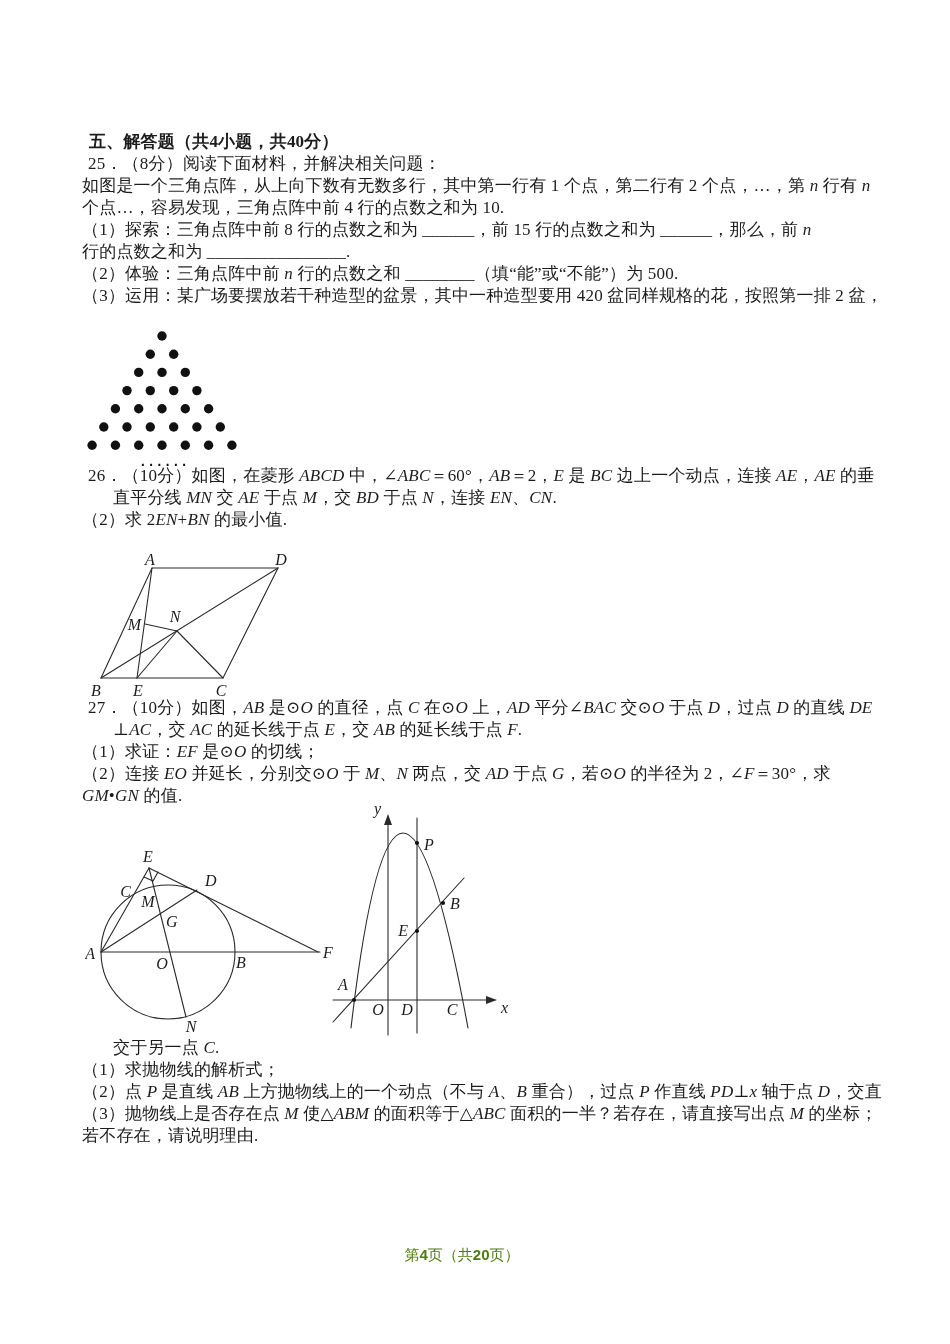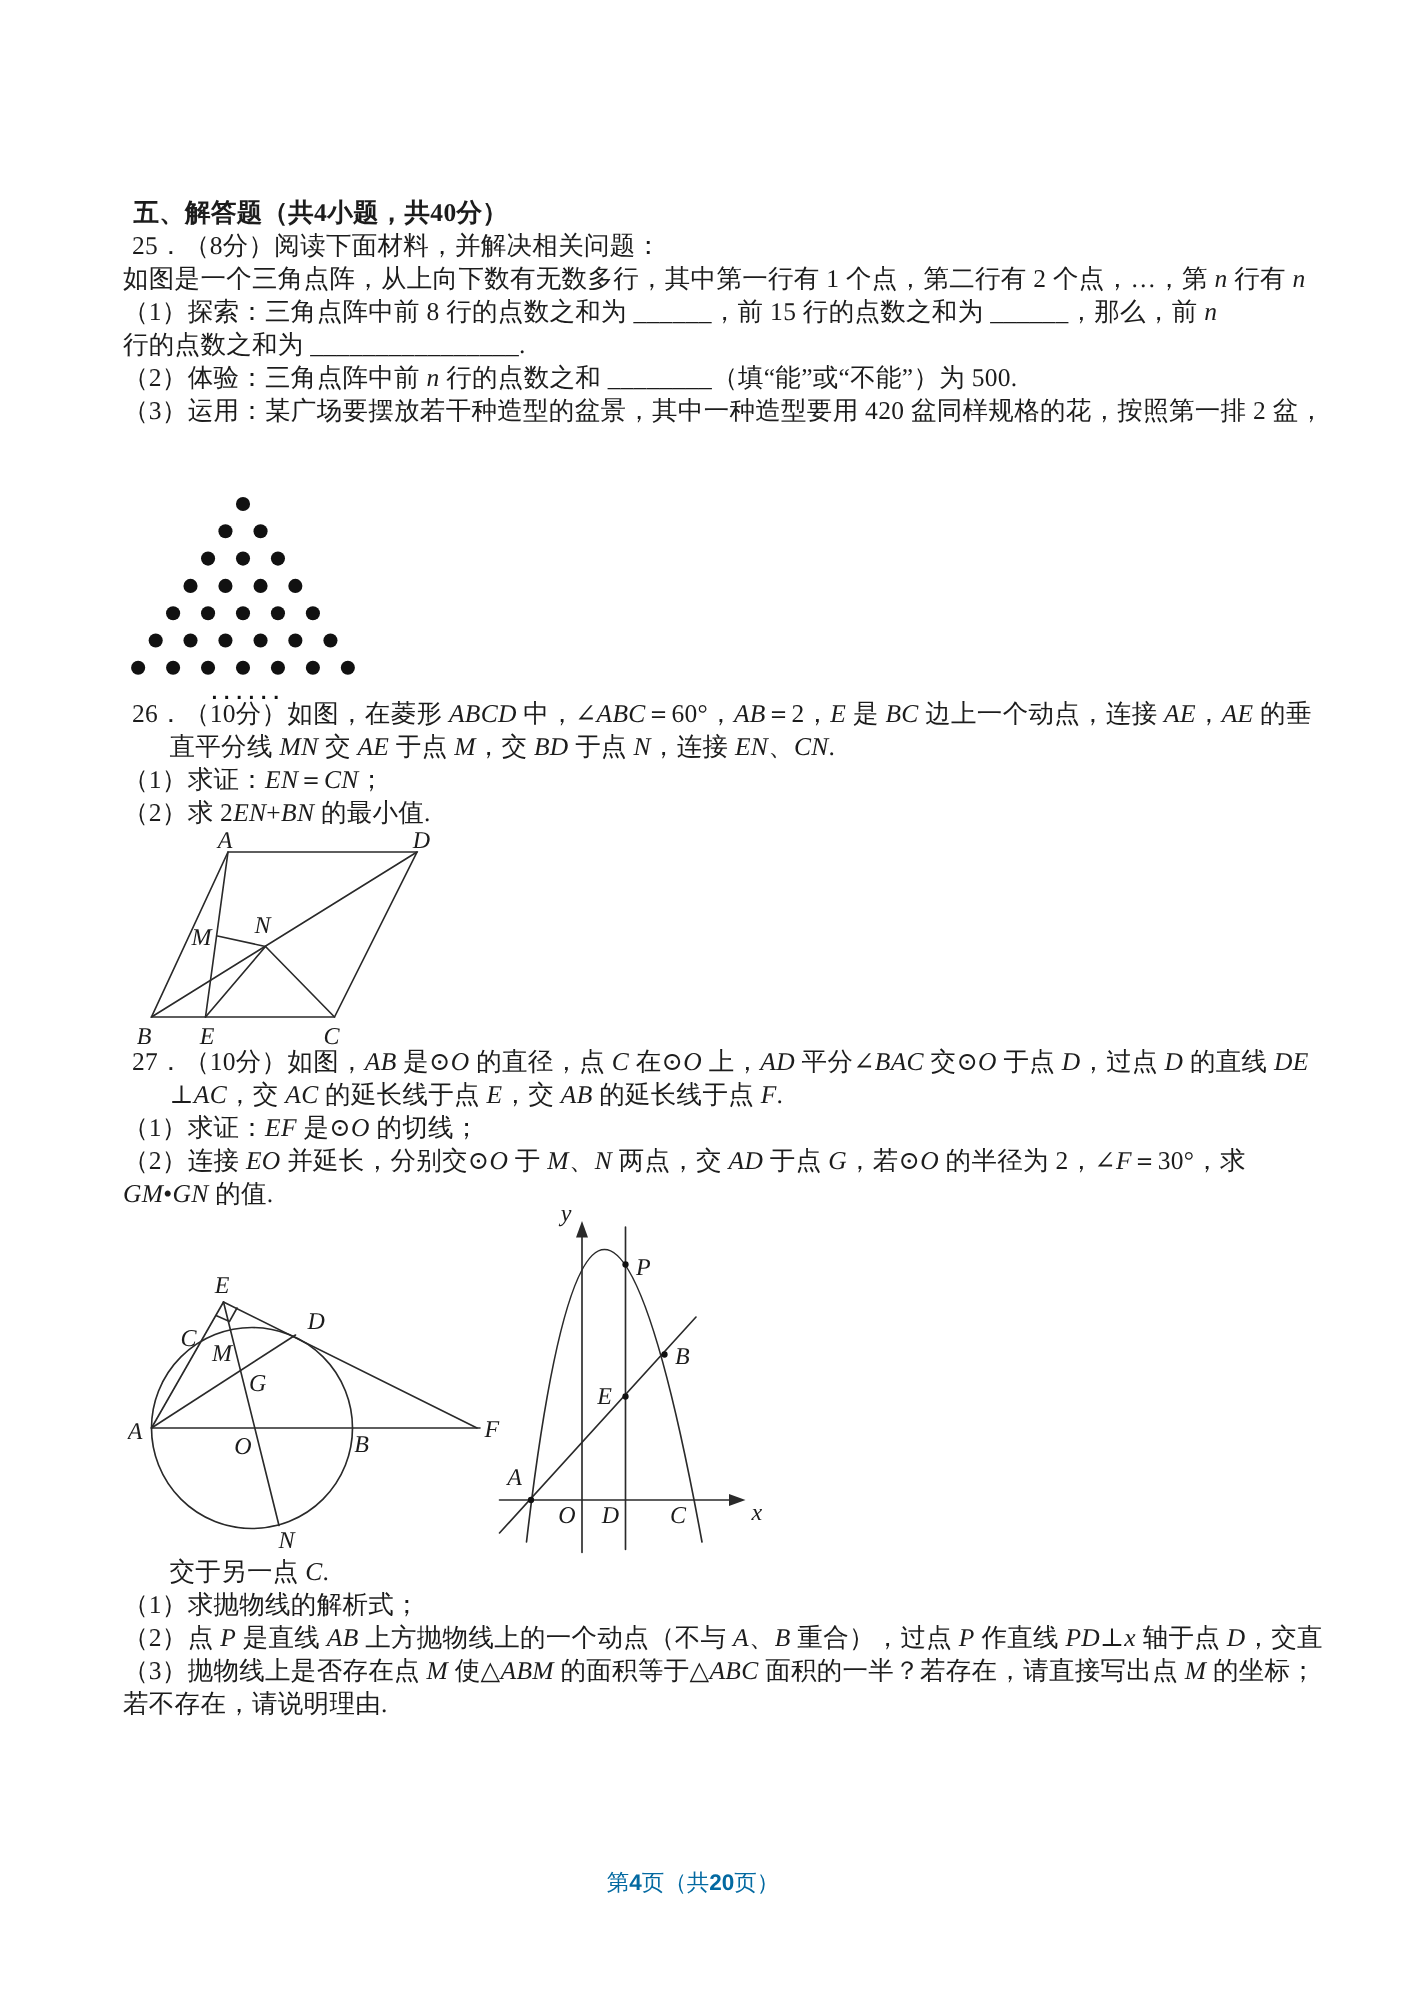--- a/index.html
+++ b/index.html
@@ -27,31 +27,32 @@
     font-style:italic;font-size:16px;fill:#1c1c1c;stroke:none;
   }
   .fig .ell{
     font-family:"DejaVu Sans Mono",monospace;font-size:12px;font-weight:bold;
     letter-spacing:1px;fill:#111;stroke:none;
   }
   .fig .dot{fill:#111;stroke:none;}
   .fig .arrow{fill:#2a2a2a;stroke:none;}
   .footer{
     position:absolute;top:1246px;left:0;width:924px;text-align:center;
-    font-size:15px;font-family:"Liberation Sans","DejaVu Sans",sans-serif;color:#0369a1;
+    font-size:15px;font-family:"Liberation Sans","DejaVu Sans",sans-serif;color:#4d7c0f;
   }
   .footer b{font-weight:bold;}
 </style>
 </head>
 <body>
 
 <div class="textblock" style="top:131px">
   <div class="line heading" style="padding-left:7px">五、解答题（共4小题，共40分）</div>
   <div class="line math l-num">25．（8分）阅读下面材料，并解决相关问题：</div>
   <div class="line math">如图是一个三角点阵，从上向下数有无数多行，其中第一行有 1 个点，第二行有 2 个点，…，第 <i>n</i> 行有 <i>n</i></div>
+  <div class="line math">个点…，容易发现，三角点阵中前 4 行的点数之和为 10.</div>
   <div class="line math">（1）探索：三角点阵中前 8 行的点数之和为 ______，前 15 行的点数之和为 ______，那么，前 <i>n</i></div>
   <div class="line math">行的点数之和为 ________________.</div>
   <div class="line math">（2）体验：三角点阵中前 <i>n</i> 行的点数之和 ________（填“能”或“不能”）为 500.</div>
   <div class="line math">（3）运用：某广场要摆放若干种造型的盆景，其中一种造型要用 420 盆同样规格的花，按照第一排 2 盆，</div>
 </div>
 
 <svg class="fig" style="left:85px;top:326px" width="170" height="146" viewBox="85 326 170 146">
   <g id="tri-dots" class="dot">
       <circle cx="162.0" cy="336.0" r="4.7" fill="#111"></circle>
       <circle cx="150.3" cy="354.2" r="4.7" fill="#111"></circle>
@@ -81,21 +82,20 @@
       <circle cx="185.3" cy="445.2" r="4.7" fill="#111"></circle>
       <circle cx="208.6" cy="445.2" r="4.7" fill="#111"></circle>
       <circle cx="231.9" cy="445.2" r="4.7" fill="#111"></circle>
     </g>
   <text class="ell" x="164" y="466" text-anchor="middle">......</text>
 </svg>
 
 <div class="textblock" style="top:465px">
   <div class="line math l-num">26．（10分）如图，在菱形 <i>ABCD</i> 中，∠<i>ABC</i>＝60°，<i>AB</i>＝2，<i>E</i> 是 <i>BC</i> 边上一个动点，连接 <i>AE</i>，<i>AE</i> 的垂</div>
   <div class="line math l-indent">直平分线 <i>MN</i> 交 <i>AE</i> 于点 <i>M</i>，交 <i>BD</i> 于点 <i>N</i>，连接 <i>EN</i>、<i>CN</i>.</div>
-  <div class="line math">（1）求证：<i>EN</i>＝<i>CN</i>；</div>
   <div class="line math">（2）求 2<i>EN</i>+<i>BN</i> 的最小值.</div>
 </div>
 
 <svg class="fig" style="left:83px;top:550px" width="225" height="152" viewBox="83 550 225 152">
   <g>
     <polygon points="152,568 278,568 223,678 101,678"></polygon>
     <line x1="101" y1="678" x2="278" y2="568"></line>
     <line x1="152" y1="568" x2="137" y2="678"></line>
     <line x1="145" y1="624" x2="177" y2="631"></line>
     <line x1="137" y1="678" x2="177" y2="631"></line>

